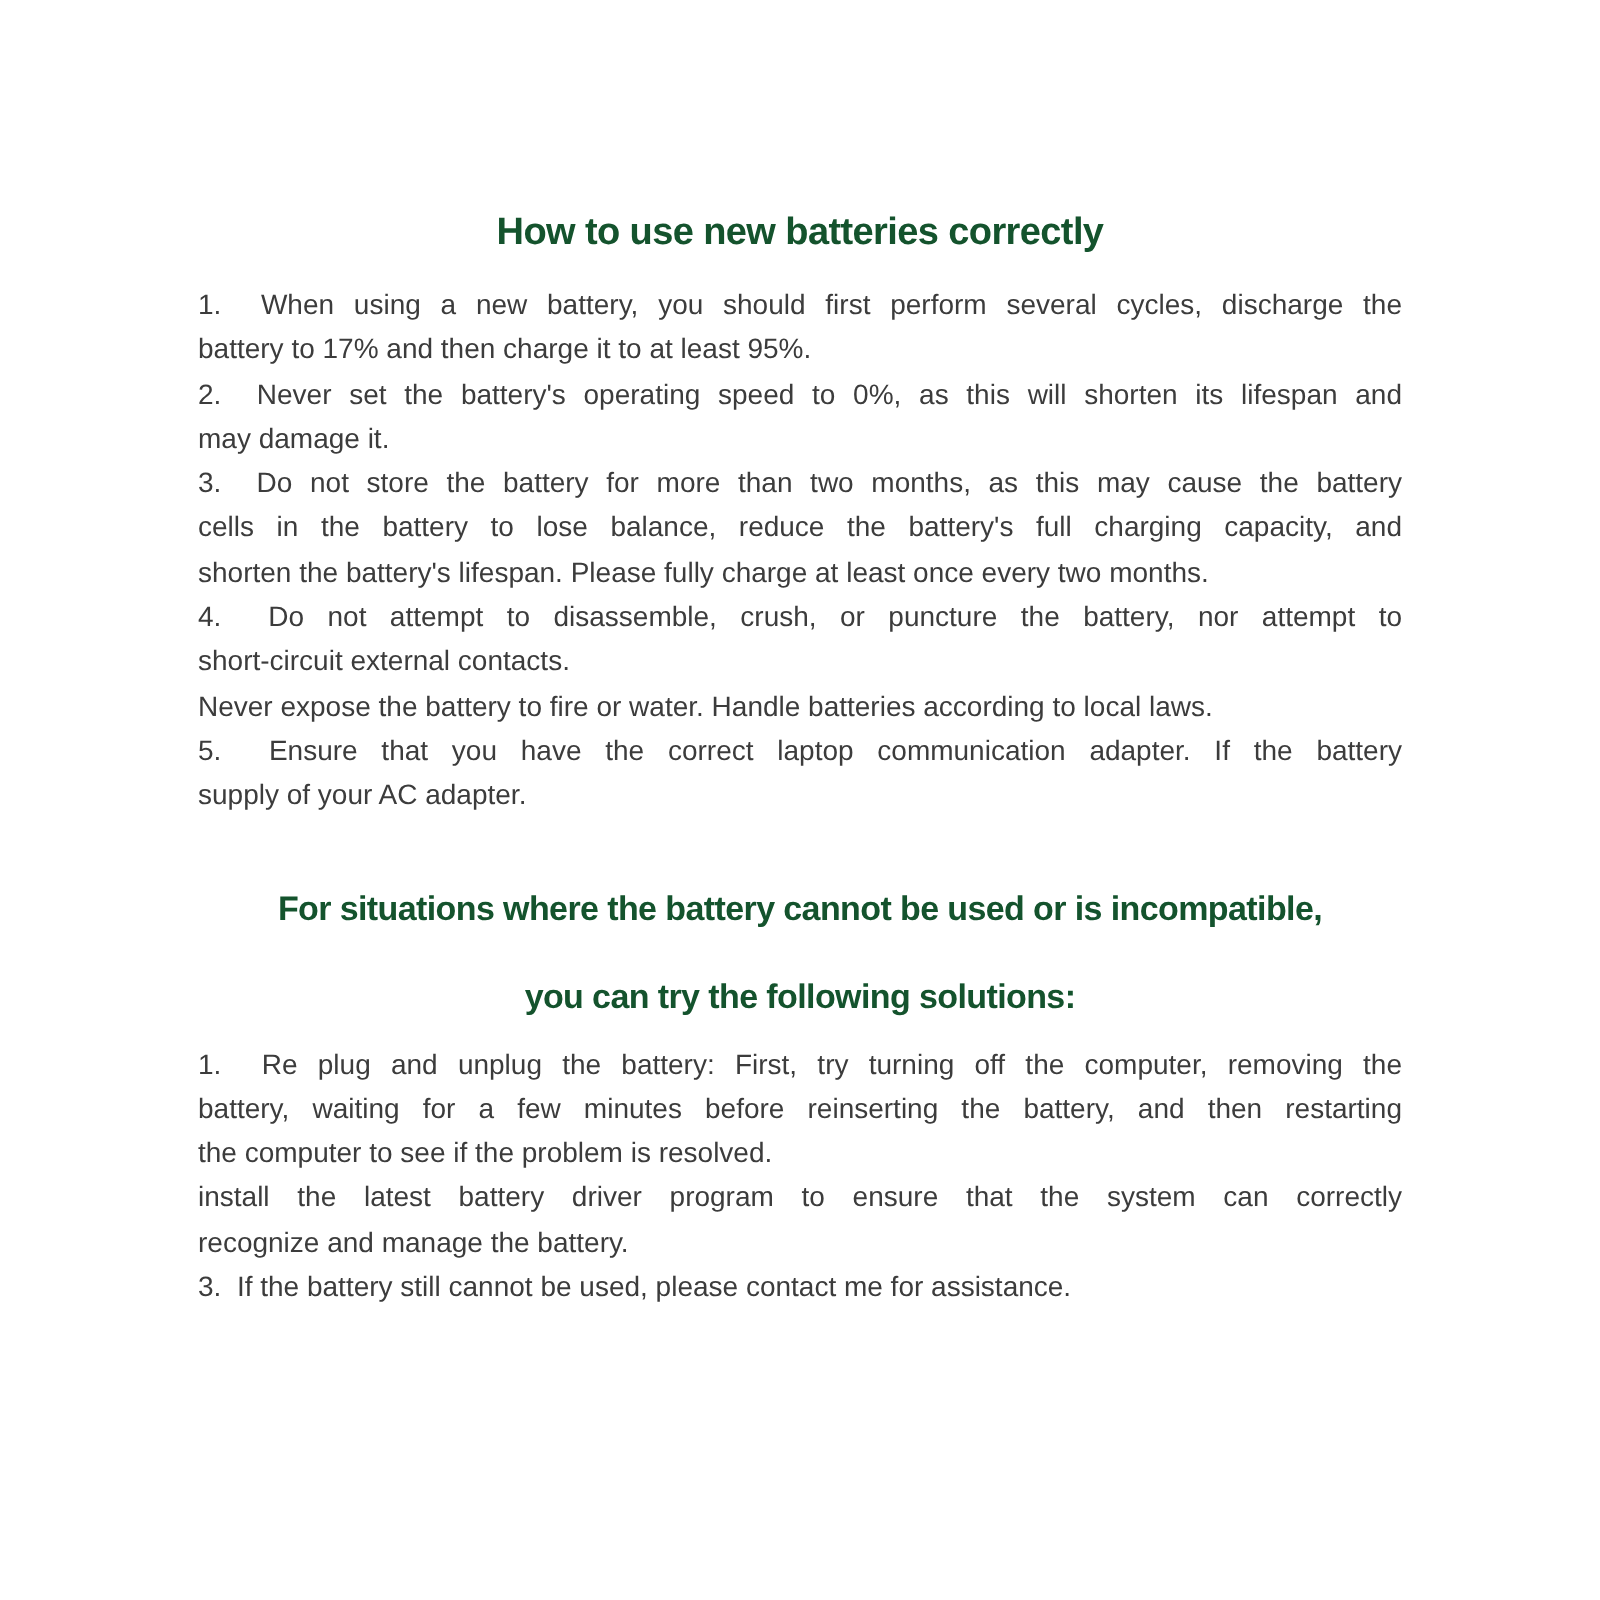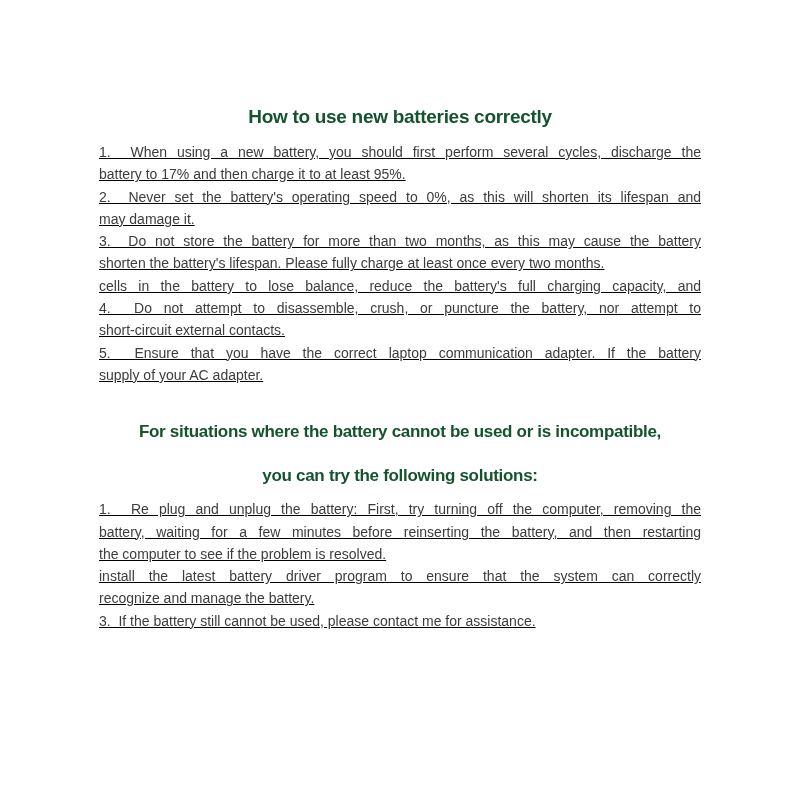--- a/index.html
+++ b/index.html
@@ -38,21 +38,20 @@
     font-size: 17px;
     letter-spacing: -0.3px;
   }
   .heading.h-sub2 {
     margin-top: 22px;
     font-size: 17px;
     letter-spacing: -0.3px;
   }
   .body-block {
     margin-top: 13px;
-    text-decoration: underline;
   }
   .body-block.second {
     margin-top: 11px;
   }
   .line {
     font-size: 14px;
     line-height: 22.3px;
     color: #3c3c3c;
     text-align: left;
     white-space: normal;
@@ -69,24 +68,25 @@
   <div class="content">
 
     <h1 class="heading h-main">How to use new batteries correctly</h1>
 
     <div class="body-block">
       <div class="line j">1.&nbsp; When using a new battery, you should first perform several cycles, discharge the</div>
       <div class="line">battery to 17% and then charge it to at least 95%.</div>
       <div class="line j">2.&nbsp; Never set the battery's operating speed to 0%, as this will shorten its lifespan and</div>
       <div class="line">may damage it.</div>
       <div class="line j">3.&nbsp; Do not store the battery for more than two months, as this may cause the battery</div>
+      <div class="line j">cells in the battery to lose balance, reduce the battery's full charging capacity, and</div>
       <div class="line">shorten the battery's lifespan. Please fully charge at least once every two months.</div>
-      <div class="line j">cells in the battery to lose balance, reduce the battery's full charging capacity, and</div>
       <div class="line j">4.&nbsp; Do not attempt to disassemble, crush, or puncture the battery, nor attempt to</div>
       <div class="line">short-circuit external contacts.</div>
+      <div class="line">Never expose the battery to fire or water. Handle batteries according to local laws.</div>
       <div class="line j">5.&nbsp; Ensure that you have the correct laptop communication adapter. If the battery</div>
       <div class="line">supply of your AC adapter.</div>
     </div>
 
     <h2 class="heading h-sub1">For situations where the battery cannot be used or is incompatible,</h2>
     <h2 class="heading h-sub2">you can try the following solutions:</h2>
 
     <div class="body-block second">
       <div class="line j">1.&nbsp; Re plug and unplug the battery: First, try turning off the computer, removing the</div>
       <div class="line j">battery, waiting for a few minutes before reinserting the battery, and then restarting</div>

